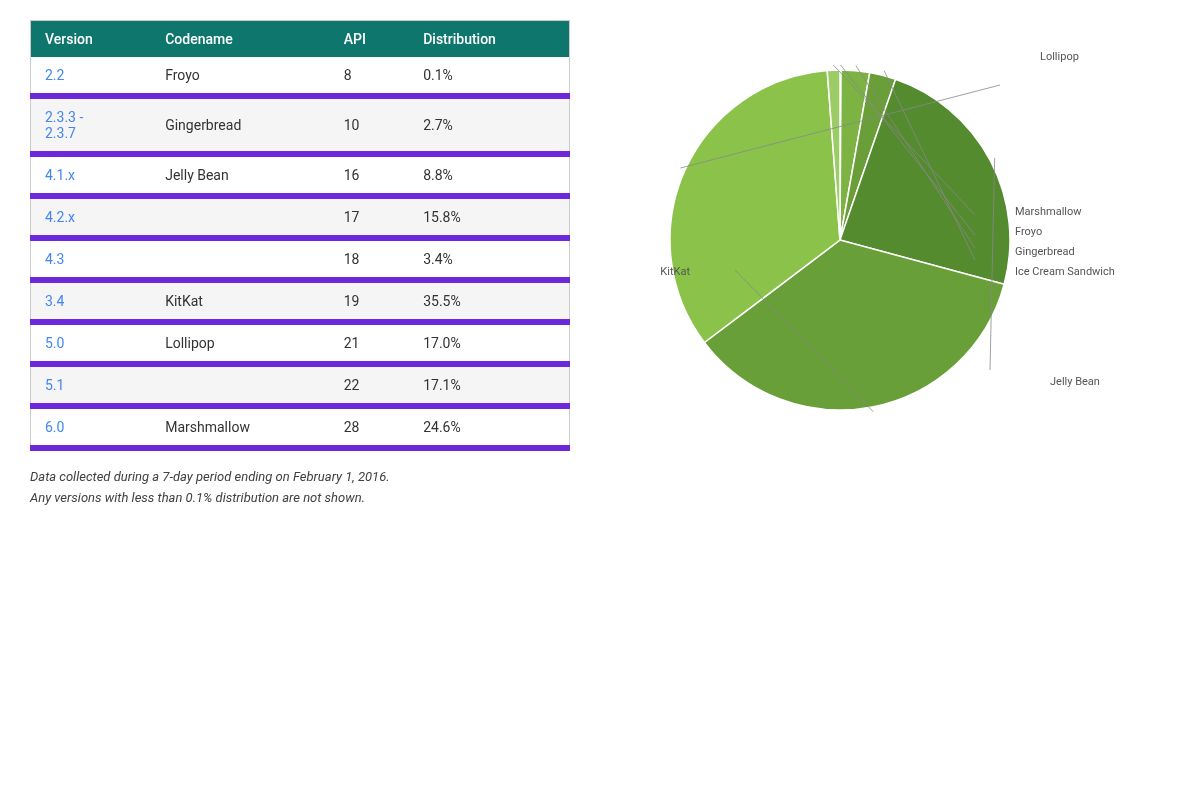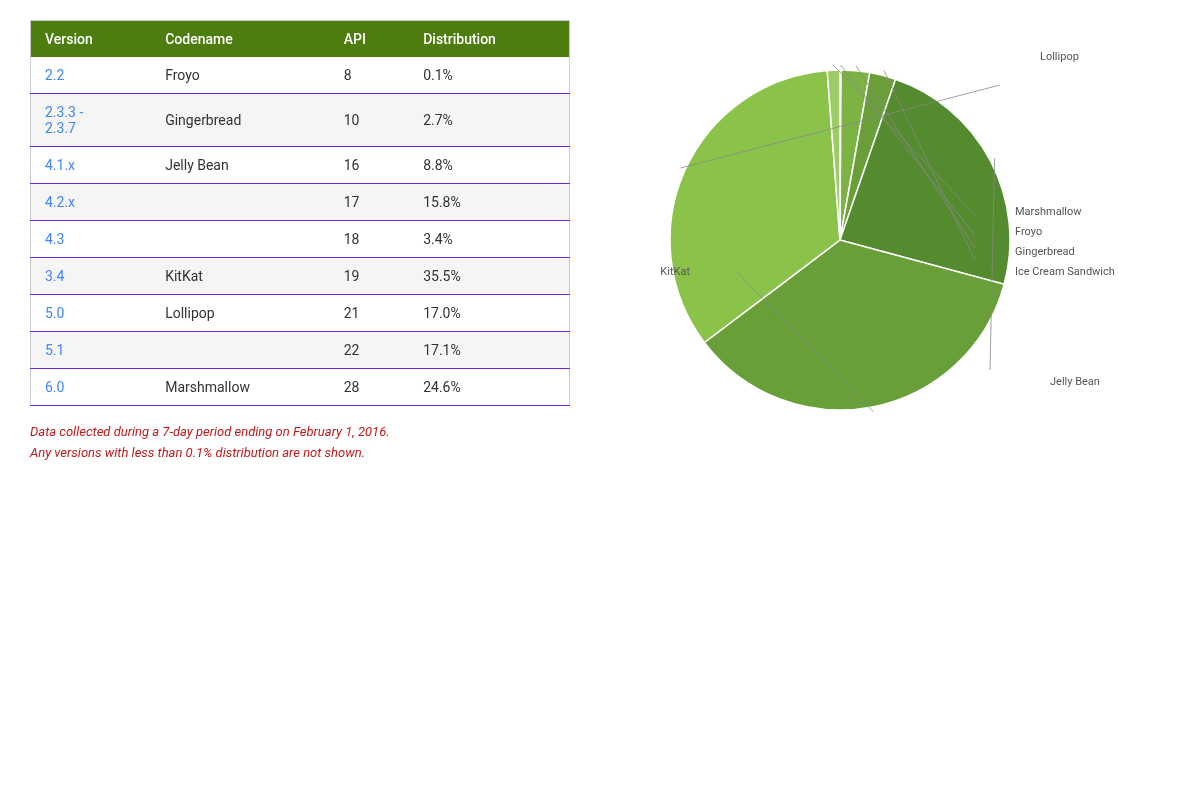--- a/index.html
+++ b/index.html
@@ -20,50 +20,50 @@
     }
     .table-section {
       flex: 0 0 540px;
     }
     table {
       width: 100%;
       border-collapse: collapse;
       border: 1px solid #ccc;
     }
     thead tr {
-      background: #4d7c0f;
+      background: #0f766e;
       color: #fff;
     }
     thead th {
       padding: 10px 14px;
       text-align: left;
       font-weight: 500;
       font-size: 14px;
     }
     tbody tr {
-      border-bottom: 1px solid #6d28d9;
+      border-bottom: 6px solid #6d28d9;
     }
     tbody tr:nth-child(even) {
       background: #f5f5f5;
     }
     tbody tr:nth-child(odd) {
       background: #fff;
     }
     tbody td {
       padding: 10px 14px;
       font-size: 14px;
     }
     .version-link {
       color: #4285f4;
       text-decoration: none;
     }
     .footnote {
       margin-top: 16px;
       font-size: 13px;
-      color: #b91c1c;
+      color: #404040;
       font-style: italic;
       line-height: 1.6;
     }
     .chart-section {
       flex: 1;
       display: flex;
       justify-content: center;
       align-items: center;
       padding-top: 10px;
     }

